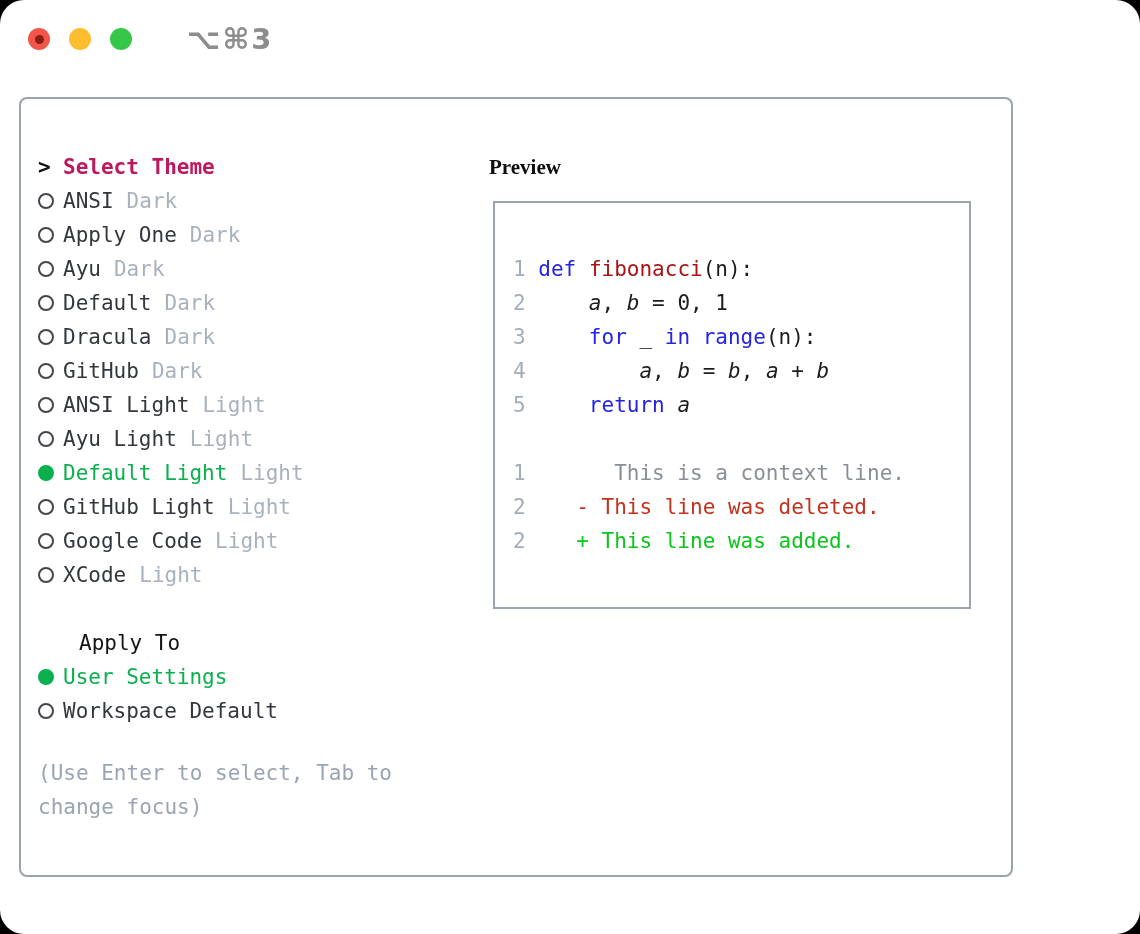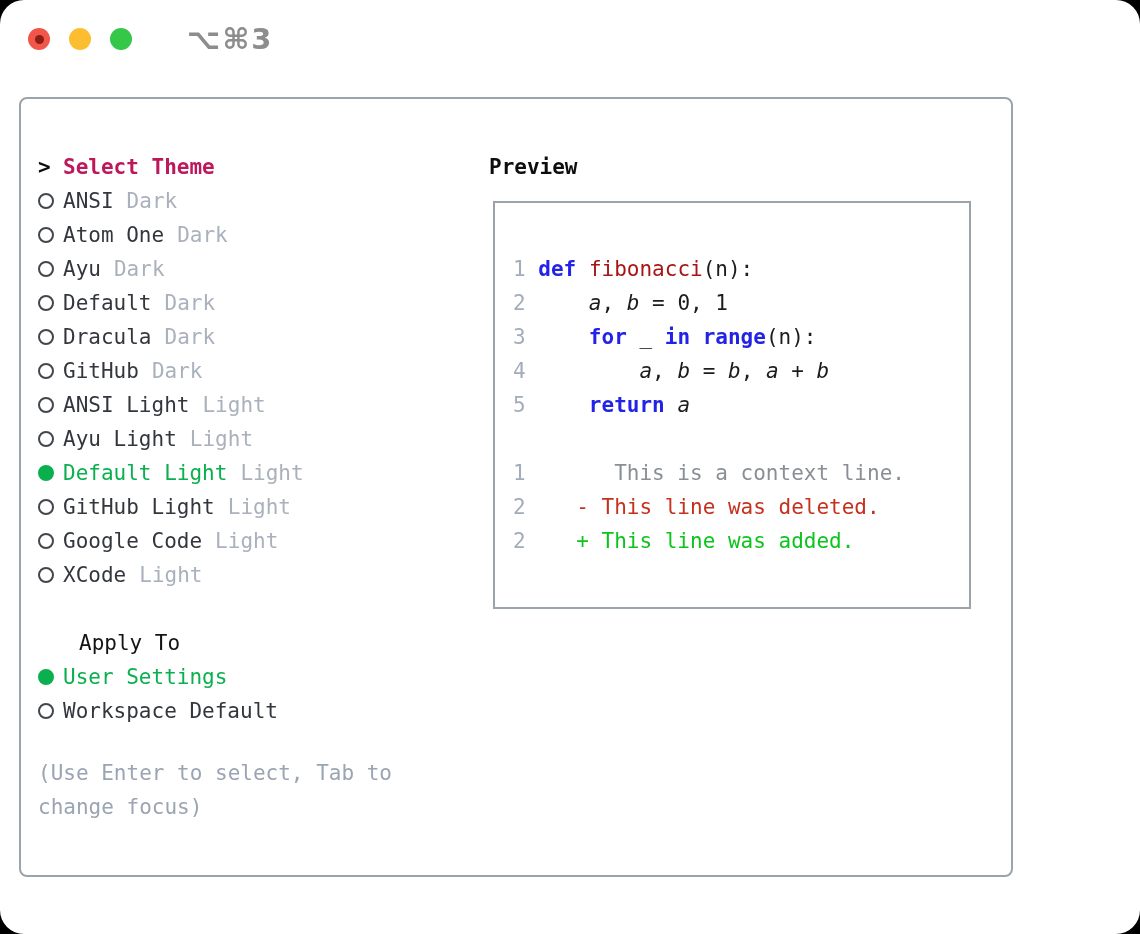--- a/index.html
+++ b/index.html
@@ -44,32 +44,32 @@
   .dot{width:12px;height:12px;border-radius:50%;border:2px solid #42464d;box-sizing:content-box;}
   .row.sel .dot{background:var(--selection-green);border-color:var(--selection-green);}
   .name{color:#33373d;}
   .row.sel .name{color:var(--selection-green);}
   .variant{color:var(--muted);margin-left:0.62em;}
   .apply-section{margin-top:34px;}
   .apply-hdr{color:#141414;margin-left:16px;}
   .hint{margin-top:28px;color:var(--hint);white-space:pre-line;}
   
   .right-pane{flex:1;box-sizing:border-box;padding-top:51px;padding-left:2px;}
-  .preview-hdr{font-weight:bold;color:#0d0d0d;font-size:21px;line-height:34px;}
+  .preview-hdr{font-weight:bold;color:#0d0d0d;font-size:21px;line-height:34px;font-family:Liberation Serif, serif;}
   .preview-box{
     margin-top:17px;margin-left:4px;
     width:478px;height:408px;box-sizing:border-box;
     border:2px solid var(--border);
     padding:49px 0 0 18px;
     font-size:21px;line-height:34px;
   }
   .cline{display:flex;height:34px;white-space:pre;}
   .lnum{display:inline-block;width:2ch;color:var(--line-number);flex:none;}
   .ctext{white-space:pre;}
-  .s-kw{color:var(--keyword-blue);font-weight:bold;}
+  .s-kw{color:var(--keyword-blue);}
   .s-fn{color:var(--function-red);}
   .s-plain{color:var(--code-text);}
   .s-var{color:var(--code-text);font-style:italic;}
   .s-ctx{color:var(--diff-context);}
   .s-del{color:var(--diff-deleted);}
   .s-add{color:var(--diff-added);}
 </style>
 </head>
 <body>
 
@@ -87,21 +87,21 @@
   <div class="mainbox">
 
     <div class="left-pane">
       <div class="row">
         <span class="prefix hdr-prefix">&gt;</span>
         <span class="hdr-label">Select Theme</span>
       </div>
 
       <div>
           <div class="row"><span class="prefix"><span class="dot"></span></span><span class="name">ANSI</span><span class="variant">Dark</span></div>
-          <div class="row"><span class="prefix"><span class="dot"></span></span><span class="name">Atom One</span><span class="variant">Dark</span></div>
+          <div class="row"><span class="prefix"><span class="dot"></span></span><span class="name">Apply One</span><span class="variant">Dark</span></div>
           <div class="row"><span class="prefix"><span class="dot"></span></span><span class="name">Ayu</span><span class="variant">Dark</span></div>
           <div class="row"><span class="prefix"><span class="dot"></span></span><span class="name">Default</span><span class="variant">Dark</span></div>
           <div class="row"><span class="prefix"><span class="dot"></span></span><span class="name">Dracula</span><span class="variant">Dark</span></div>
           <div class="row"><span class="prefix"><span class="dot"></span></span><span class="name">GitHub</span><span class="variant">Dark</span></div>
           <div class="row"><span class="prefix"><span class="dot"></span></span><span class="name">ANSI Light</span><span class="variant">Light</span></div>
           <div class="row"><span class="prefix"><span class="dot"></span></span><span class="name">Ayu Light</span><span class="variant">Light</span></div>
           <div class="row sel"><span class="prefix"><span class="dot"></span></span><span class="name">Default Light</span><span class="variant">Light</span></div>
           <div class="row"><span class="prefix"><span class="dot"></span></span><span class="name">GitHub Light</span><span class="variant">Light</span></div>
           <div class="row"><span class="prefix"><span class="dot"></span></span><span class="name">Google Code</span><span class="variant">Light</span></div>
           <div class="row"><span class="prefix"><span class="dot"></span></span><span class="name">XCode</span><span class="variant">Light</span></div>

